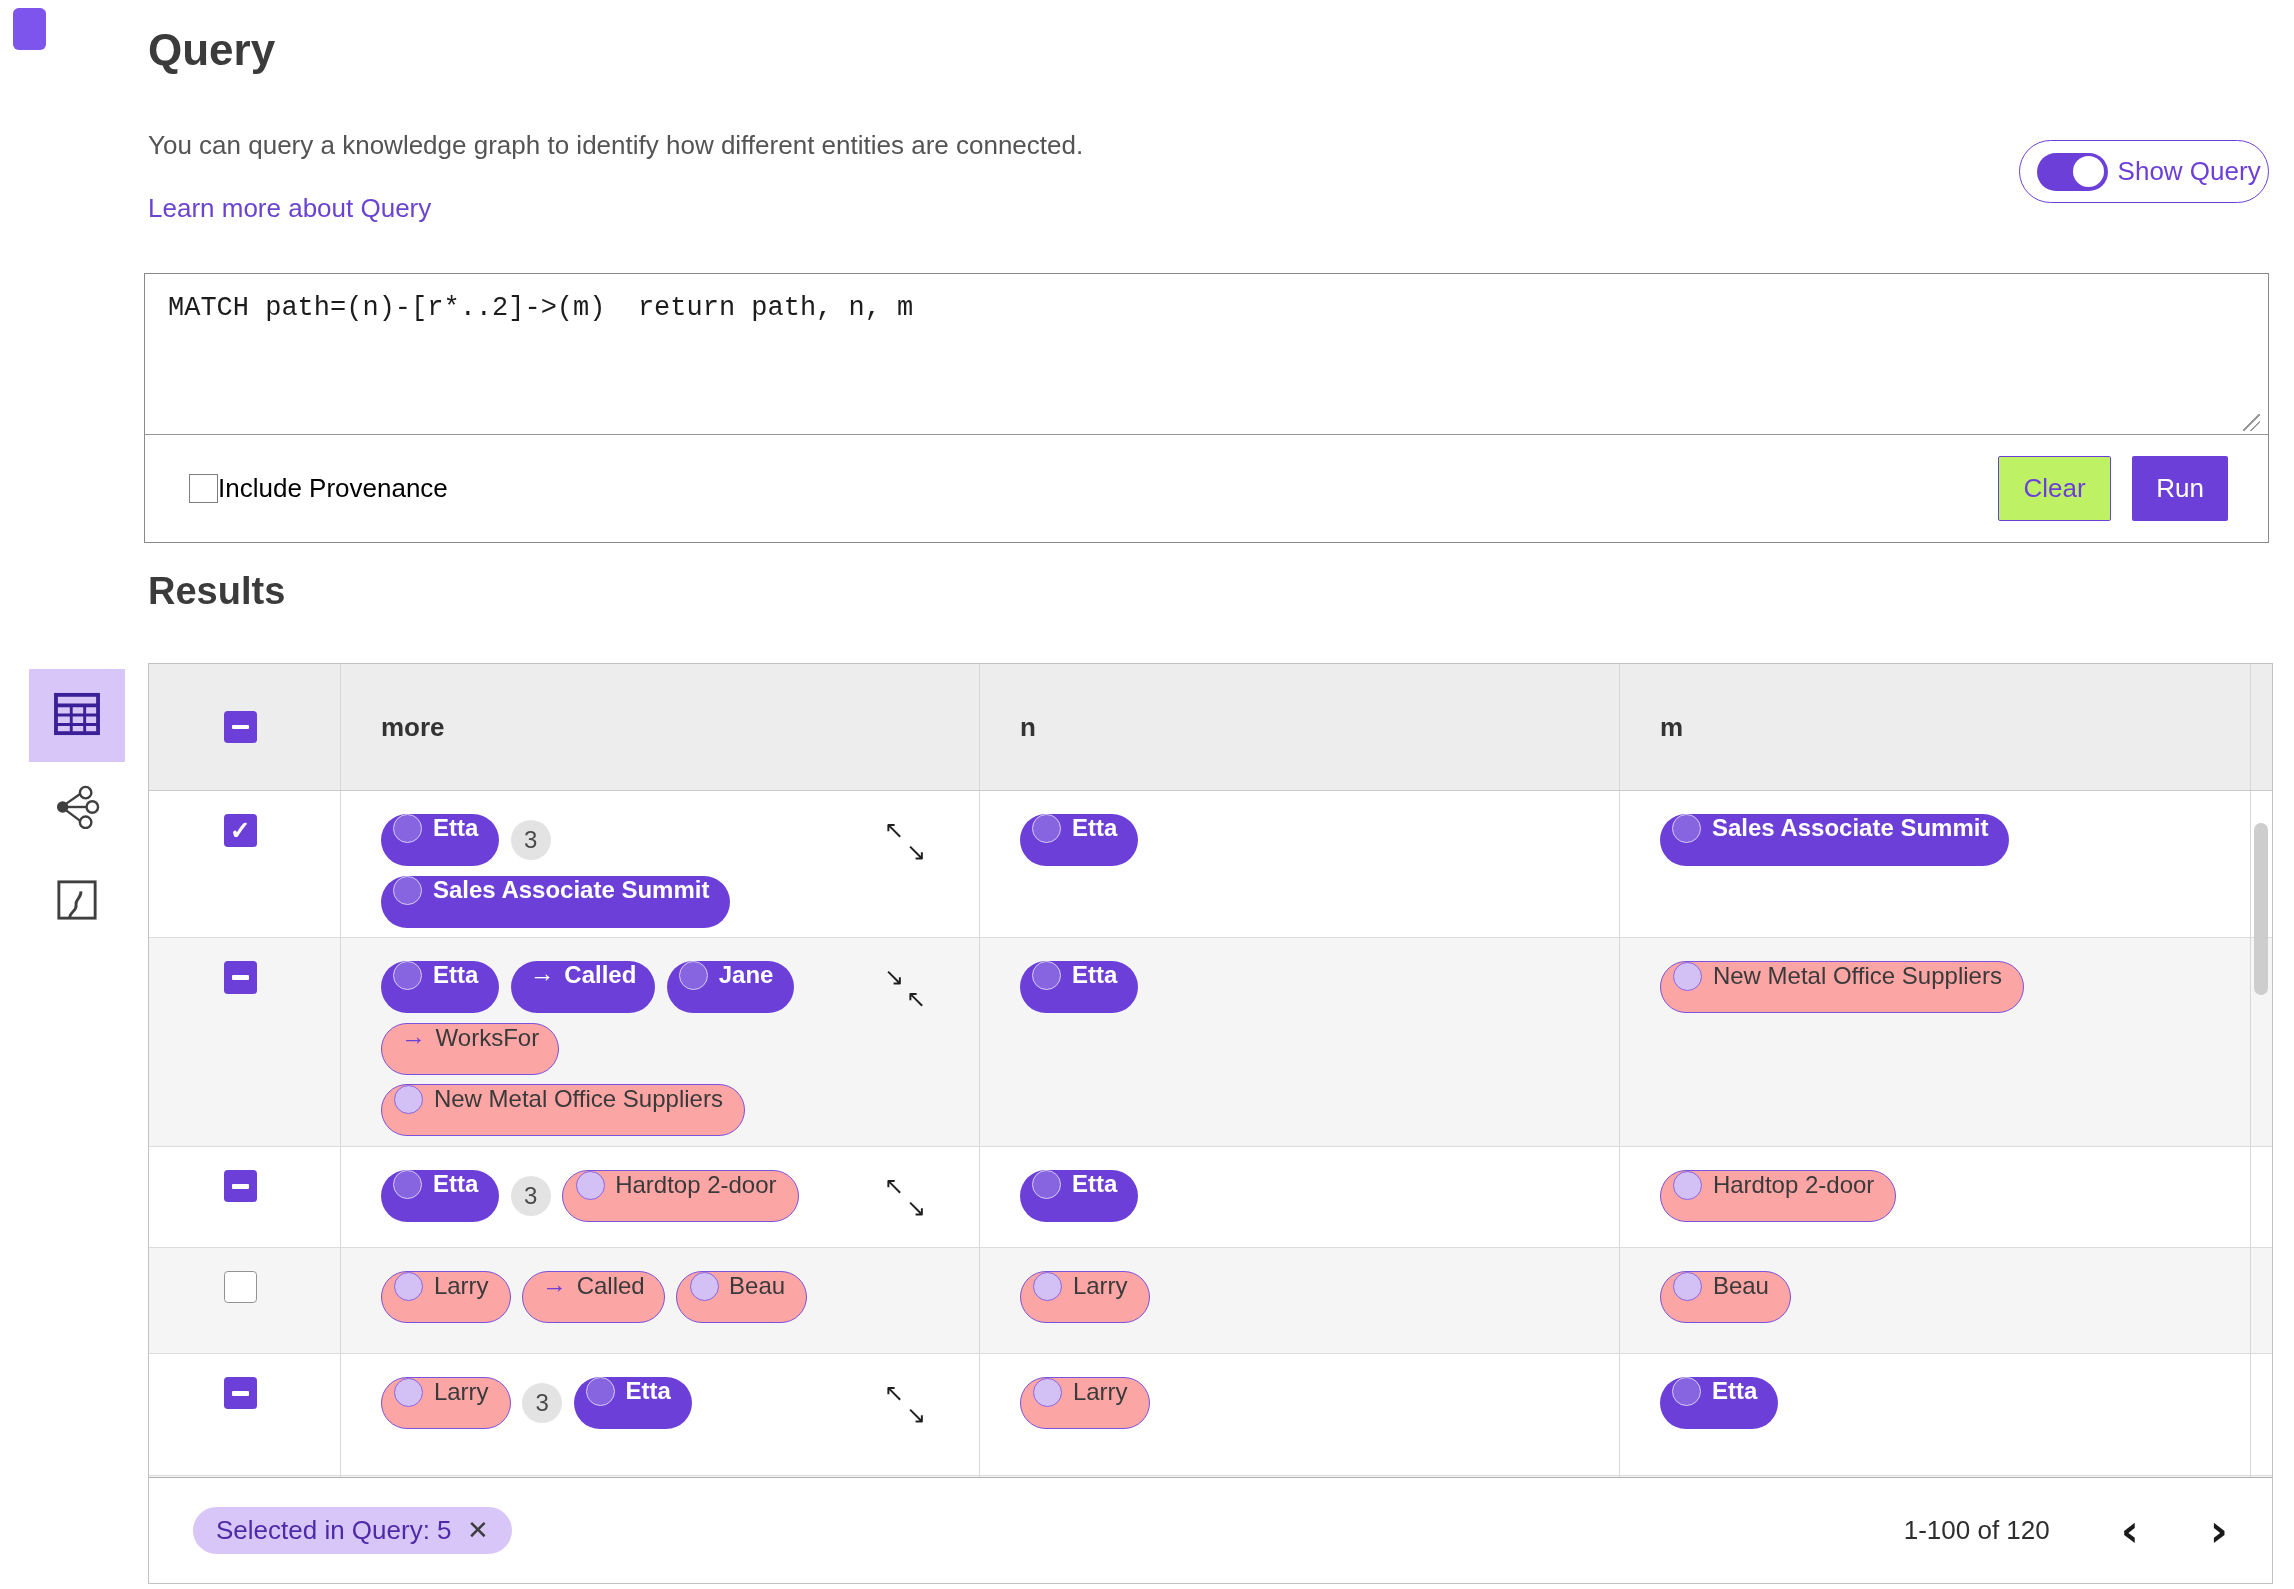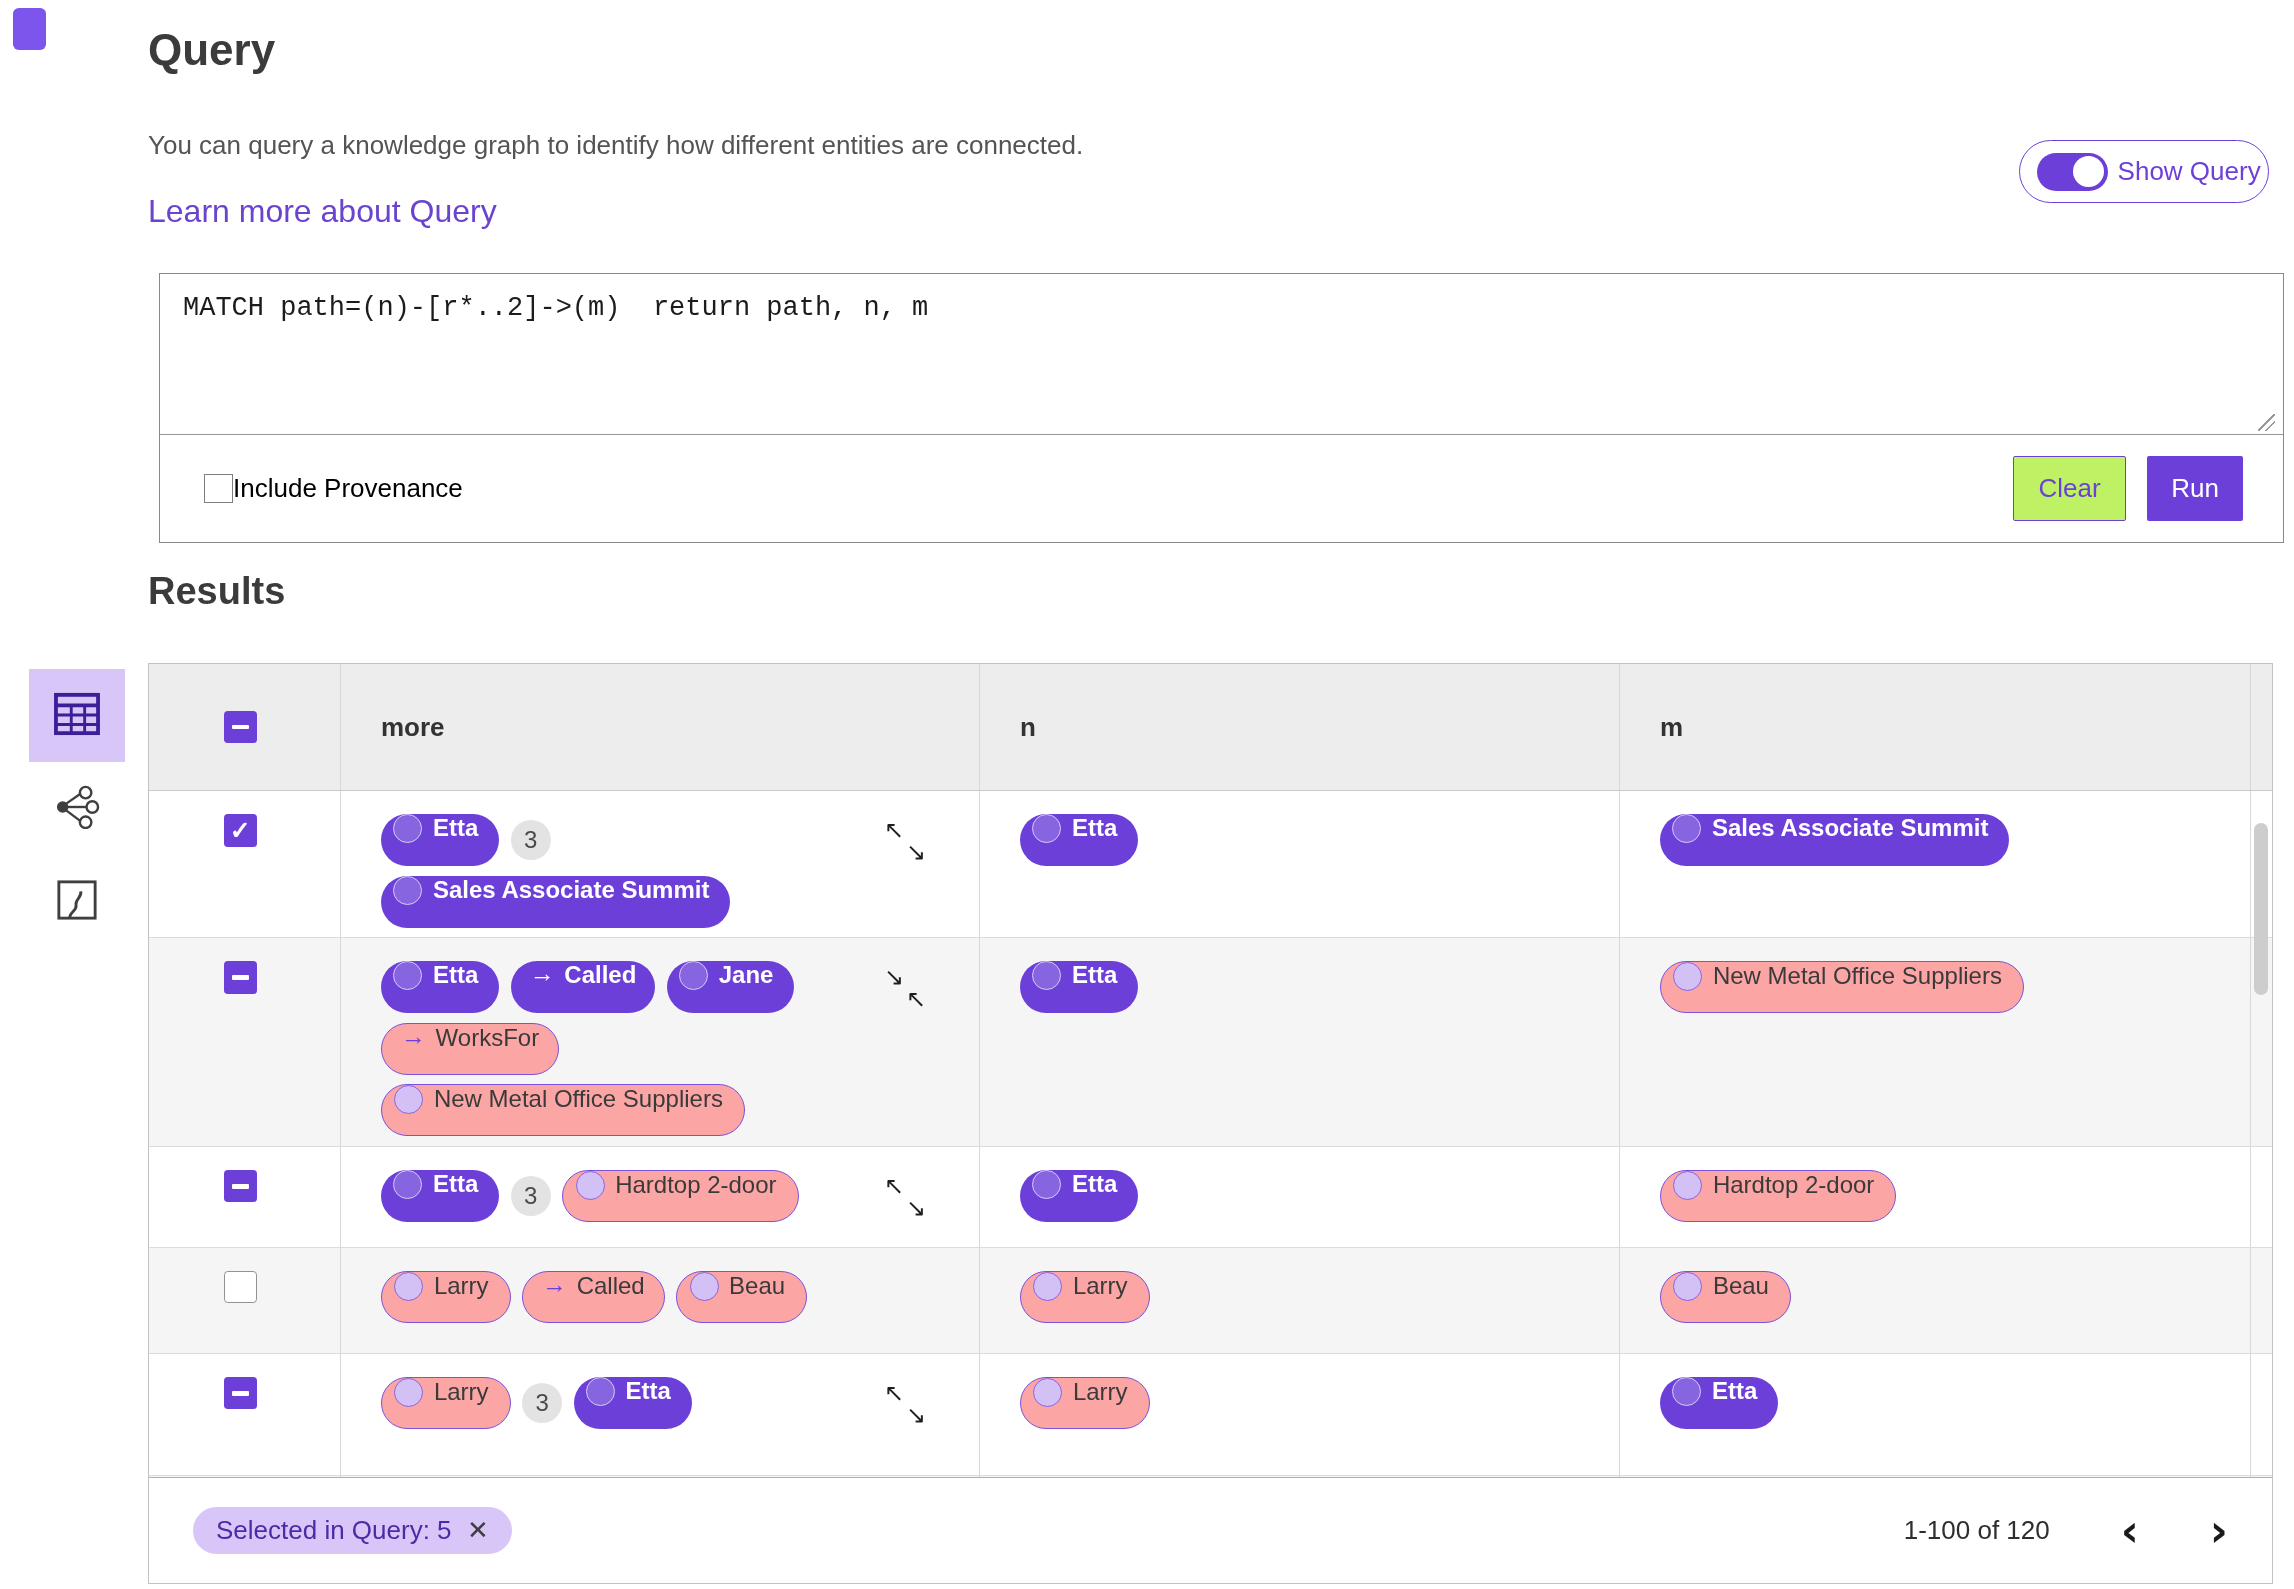--- a/index.html
+++ b/index.html
@@ -5,31 +5,31 @@
   html,body{margin:0;padding:0;background:#fff;}
   .page{position:relative;width:2294px;height:1590px;background:#fff;overflow:hidden;
         font-family:"Liberation Sans", sans-serif;color:#3f3f3f;}
 
   
   .corner-marker{position:absolute;left:13.4px;top:7.6px;width:32.5px;height:42px;border-radius:5.7px;background:#7d55ec;}
 
   
   .h1{position:absolute;left:148px;top:25px;font-size:44px;font-weight:bold;color:#3b3b3b;}
   .desc{position:absolute;left:148px;top:130px;font-size:26px;color:#545454;}
-  .learn-link{position:absolute;left:148px;top:193px;font-size:32px;color:#6a43cf;cursor:pointer;}
+  .learn-link{position:absolute;left:148px;top:193px;font-size:26px;color:#6a43cf;cursor:pointer;}
 
   
   .toggle-btn{position:absolute;left:2019px;top:140px;width:250px;height:63px;border:1.9px solid #6c40d8;
               border-radius:34px;background:#fff;display:flex;align-items:center;padding:0 0 0 17px;box-sizing:border-box;cursor:pointer;}
   .toggle-track{position:relative;width:71px;height:38px;background:#6c40d8;border-radius:19px;flex:0 0 auto;}
   .toggle-knob{position:absolute;right:3.8px;top:3.8px;width:31px;height:31px;border-radius:50%;background:#fff;}
   .toggle-label{margin-left:9.6px;font-size:26px;color:#6c40d8;}
 
   
-  .query-box{position:absolute;left:159px;top:273px;width:2125px;height:270px;border:1.9px solid #8a8a8a;
+  .query-box{position:absolute;left:144px;top:273px;width:2125px;height:270px;border:1.9px solid #8a8a8a;
              box-sizing:border-box;display:flex;flex-direction:column;background:#fff;}
   .query-text{position:relative;flex:0 0 161px;border-bottom:1.9px solid #979797;
               font-family:"Liberation Mono","DejaVu Sans Mono",monospace;font-size:27px;color:#1c1c1c;
               padding:19px 23px;box-sizing:border-box;white-space:pre;}
   .resize-handle{position:absolute;right:3.8px;bottom:3.8px;width:17px;height:17px;
     background:linear-gradient(135deg,transparent 0 46%,#9a9a9a 46% 53%,transparent 53% 68%,#9a9a9a 68% 75%,transparent 75%);}
   .query-bar{flex:1;display:flex;align-items:center;padding:0 40px 0 44px;}
   .cb-plain{width:29px;height:29px;border:1.9px solid #7e7e7e;background:#fff;box-sizing:border-box;flex:0 0 auto;cursor:pointer;}
   .ip-label{margin-left:0;font-size:26px;color:#000000;}
   .spacer{flex:1;}

